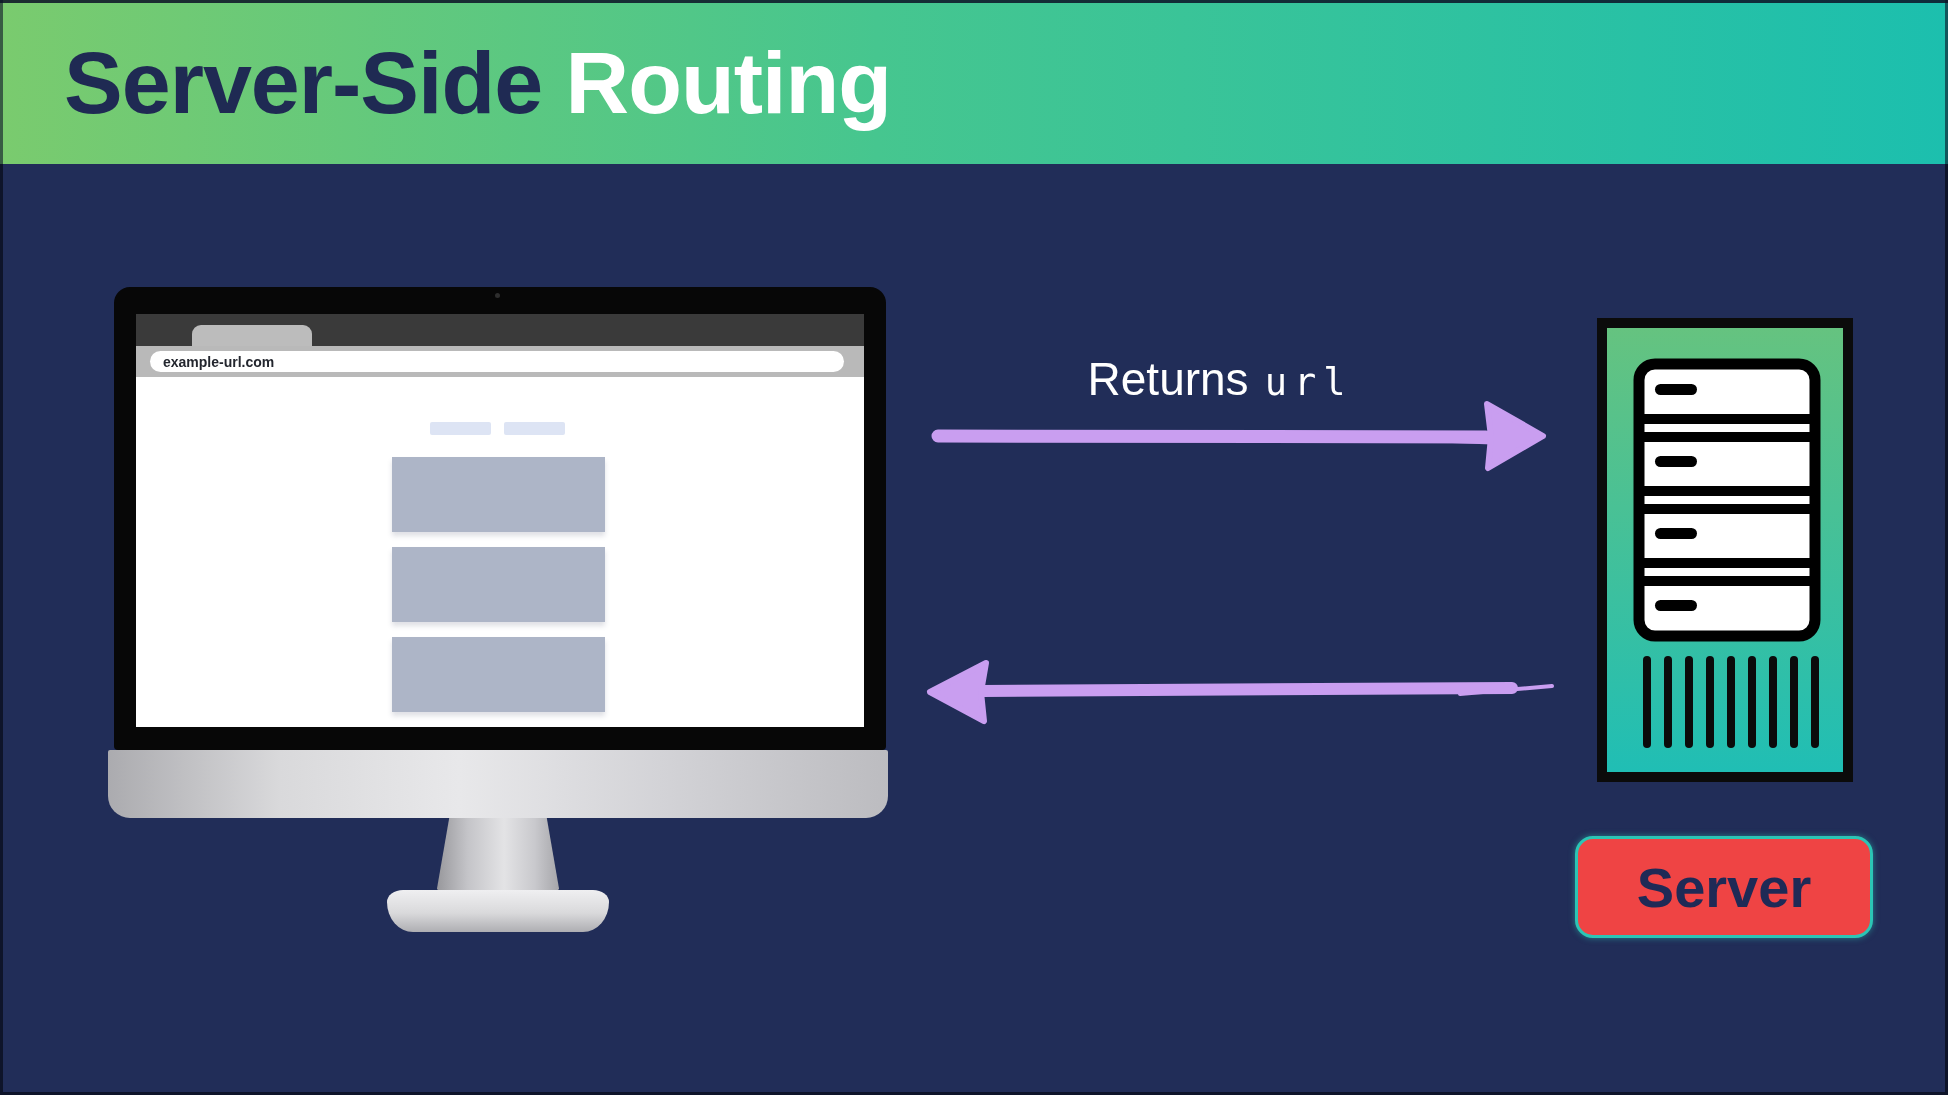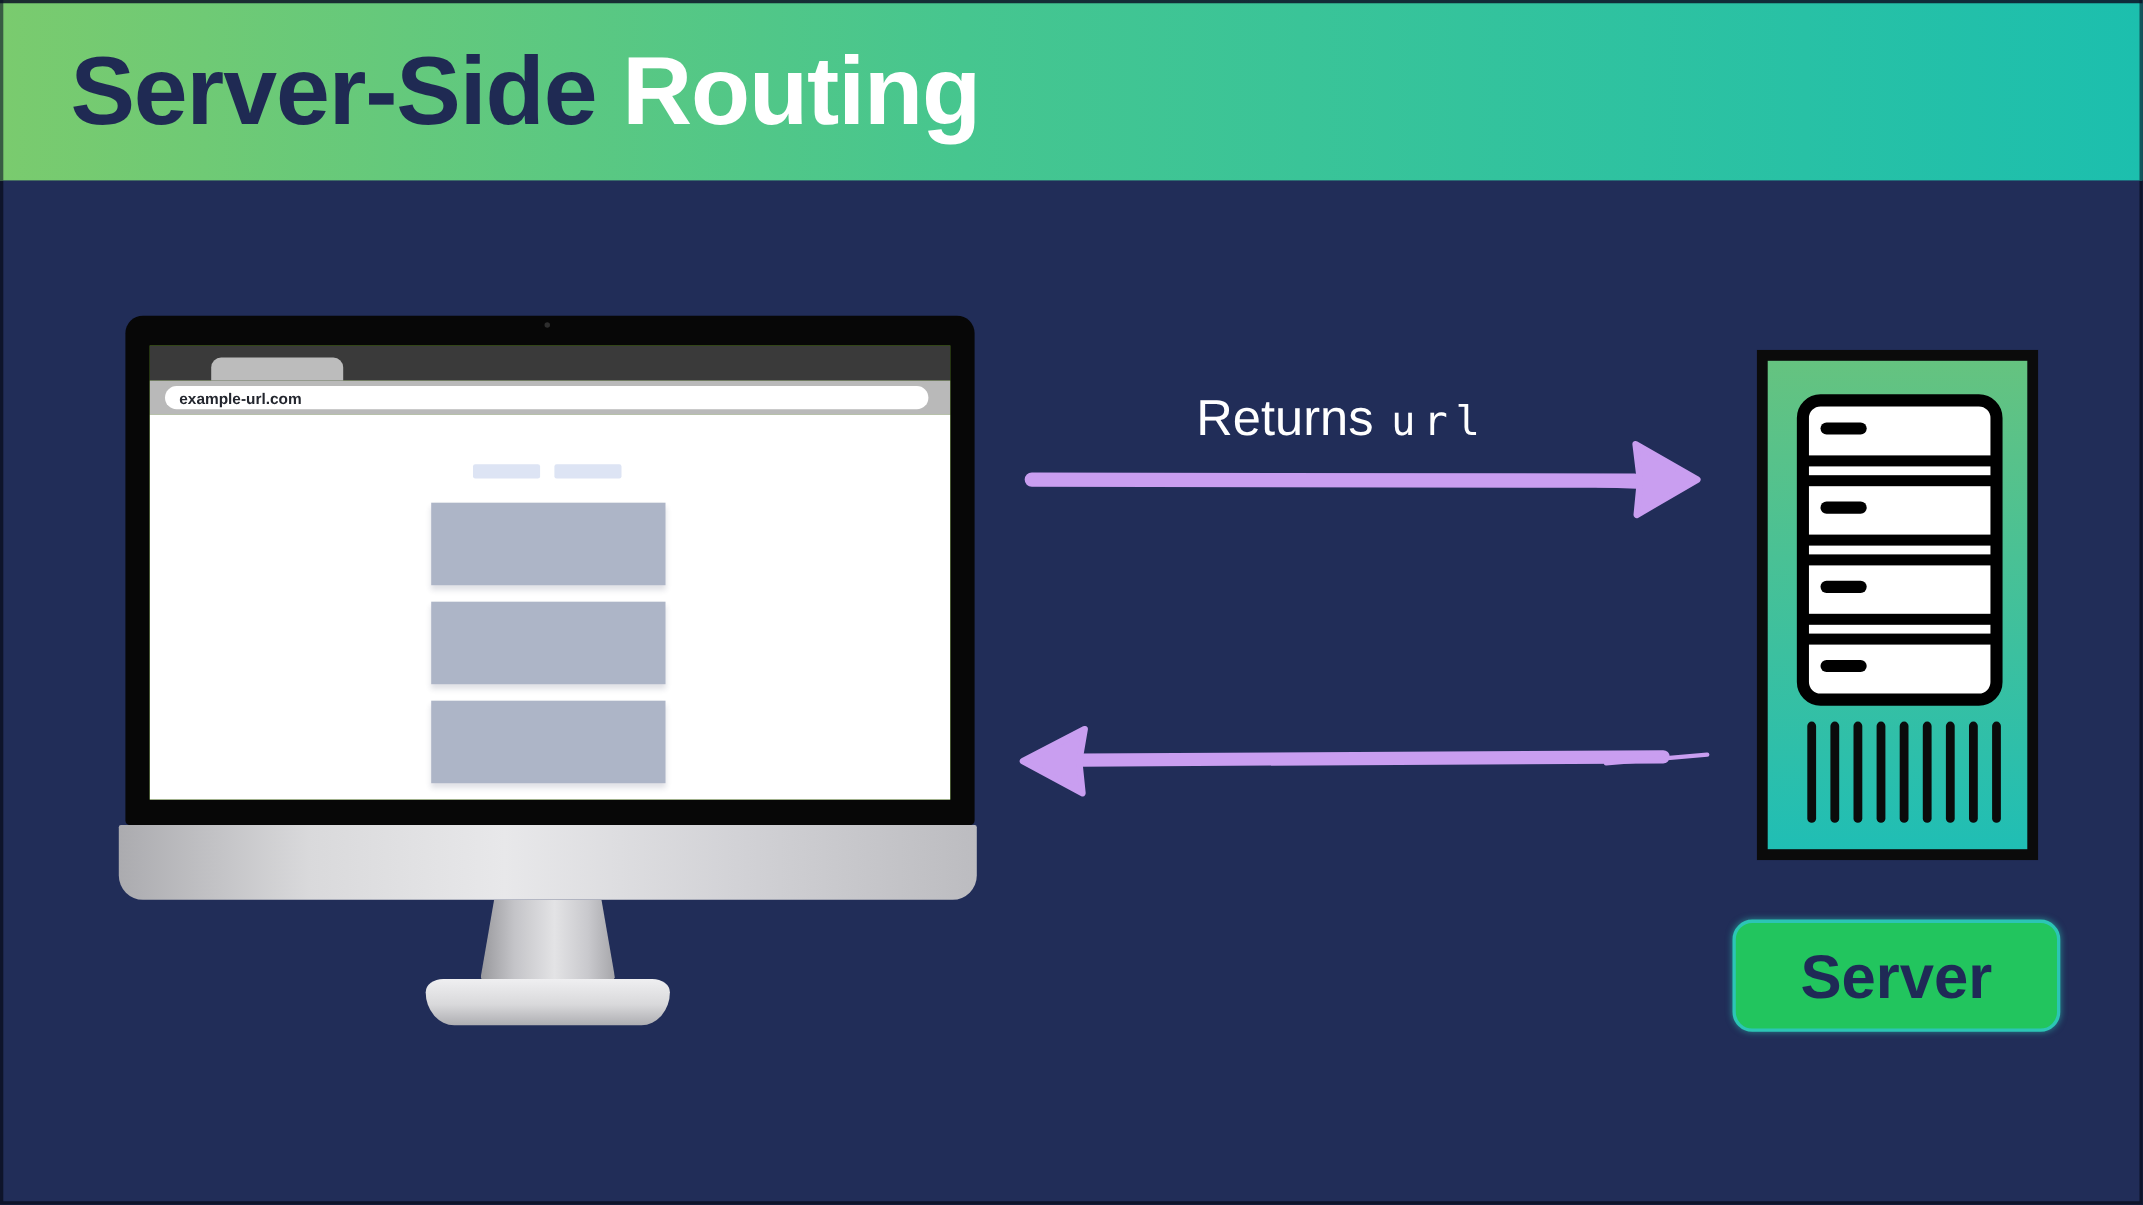--- a/index.html
+++ b/index.html
@@ -30,21 +30,21 @@
   .bezel{
     position:absolute;left:114px;top:287px;width:772px;height:463px;
     background:#070707;border-radius:16px 16px 4px 4px;
   }
   .webcam{
     position:absolute;left:495px;top:293px;width:5px;height:5px;border-radius:50%;
     background:#2e2e2e;
   }
   .screen{
     position:absolute;left:136px;top:314px;width:728px;height:413px;
-    background:#4d7c0f;overflow:hidden;
+    background:#f0abfc;overflow:hidden;
   }
   .chrome{
     position:absolute;left:0;top:0;width:728px;height:32px;background:#3a3a3a;
   }
   .tab{
     position:absolute;left:56px;top:11px;width:120px;height:21px;
     background:#bcbcbc;border-radius:9px 9px 0 0;
   }
   .urlbar{
     position:absolute;left:0;top:32px;width:728px;height:31px;background:#b9b9b9;
@@ -102,21 +102,21 @@
     font-size:37px;letter-spacing:7px;margin-left:16px;
   }
 
   
   .arrows{position:absolute;left:0;top:0;width:1948px;height:1095px;pointer-events:none;}
 
   
   .server-svg{position:absolute;left:1597px;top:318px;}
   .server-label{
     position:absolute;left:1575px;top:836px;width:298px;height:102px;
-    background:#22c55e;border:3px solid #2cc5b5;border-radius:18px;
+    background:#ef4444;border:3px solid #2cc5b5;border-radius:18px;
     box-sizing:border-box;
     display:flex;align-items:center;justify-content:center;
     box-shadow:0 0 6px rgba(44,197,181,.55);
   }
   .server-label span{
     color:#1f2a56;font-size:56px;font-weight:700;letter-spacing:0;
   }
 </style>
 </head>
 <body>

